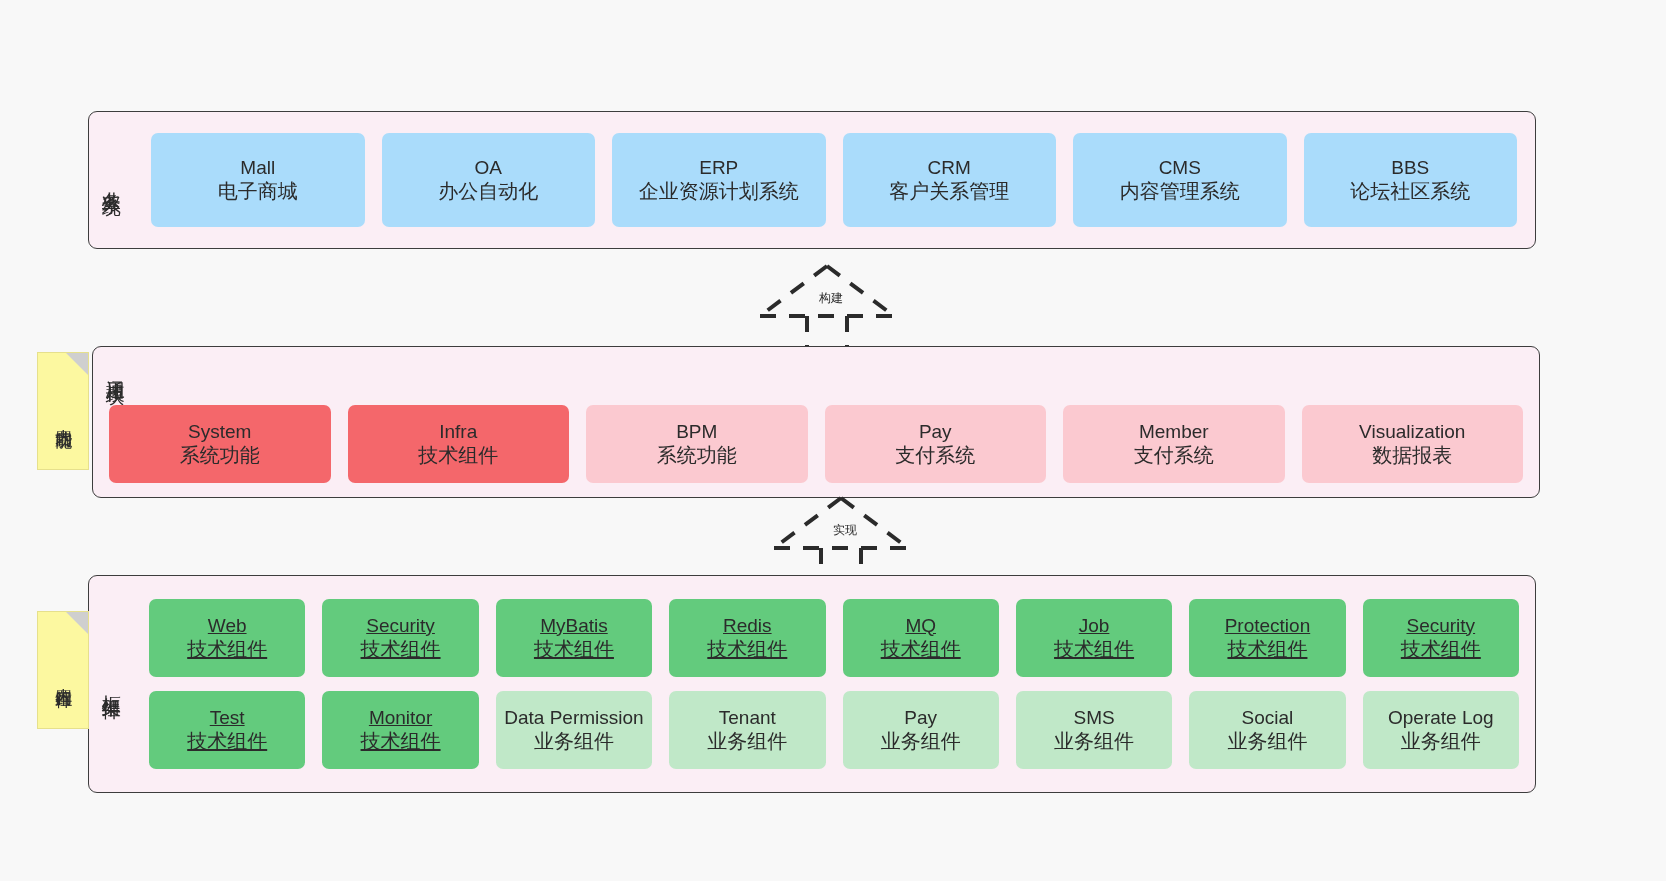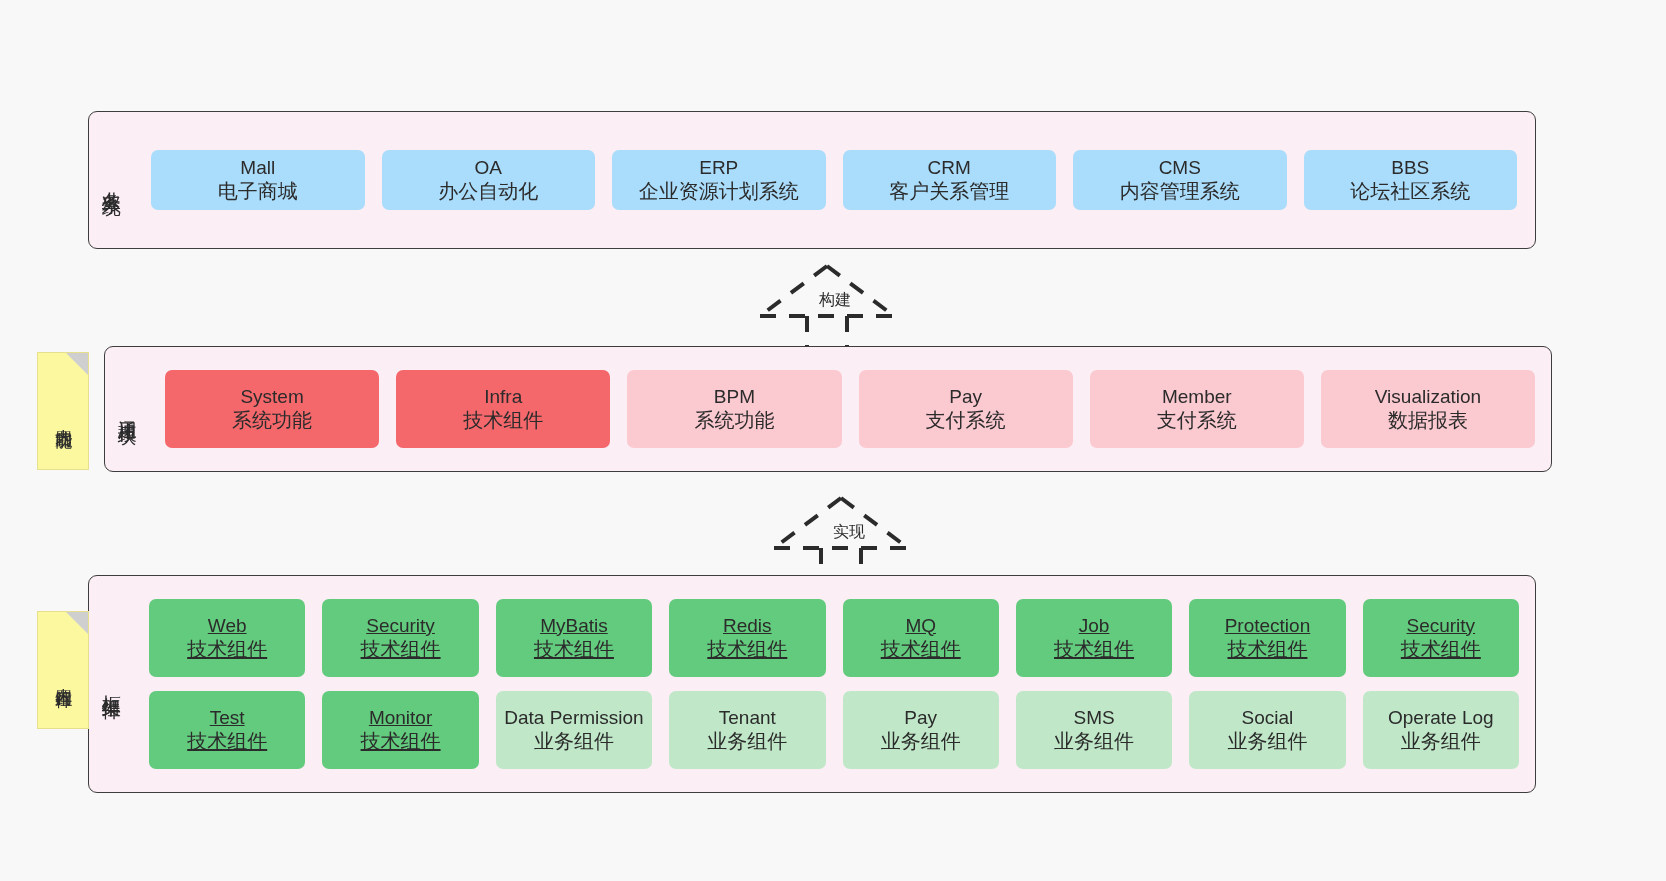--- a/index.html
+++ b/index.html
@@ -66,25 +66,25 @@
 
   
   .c-blue       { background: #aadcfb; }
   .c-red        { background: #f4676b; }
   .c-pink       { background: #fbc9d0; }
   .c-green      { background: #63cb7d; text-decoration: underline; }
   .c-lightgreen { background: #c0e8c8; }
 
   
   #band-business { left: 88px;  top: 111px; width: 1448px; height: 138px; }
-  #band-modules  { left: 104px;  top: 346px; width: 1448px; height: 126px; }
+  #band-modules  { left: 92px;  top: 346px; width: 1448px; height: 152px; flex-direction: column; }
   #band-framework{ left: 88px;  top: 575px; width: 1448px; height: 218px; }
 
   #band-business .cells  { padding: 0 18px; }
-  #band-business .cell   { height: 60px; }
+  #band-business .cell   { height: 94px; }
   #band-modules  .cell   { height: 78px; }
   #band-framework .cell  { height: 78px; }
 
   
   .note {
     position: absolute;
     width: 52px;
     background: #fcf8a0;
     border: 1px solid #e6e08c;
     display: flex;
@@ -106,21 +106,21 @@
     border-left: 22px solid transparent;
   }
   #note-builtin-features   { left: 37px; top: 352px; height: 118px; padding-top: 14px; }
   #note-builtin-components { left: 37px; top: 611px; height: 118px; padding-top: 14px; }
 
   
   .uml-arrow { position: absolute; }
   .uml-arrow svg { display: block; }
   .uml-label {
     position: absolute;
-    font-size: 16px;
+    font-size: 12px;
     color: #2b2b2b;
     background: #f8f8f8;
     padding: 0 3px;
     white-space: nowrap;
   }
   #arrow-build   { left: 752px; top: 258px; }
   #arrow-build .uml-label   { left: 64px; top: 32px; }
   #arrow-realize { left: 766px; top: 490px; }
   #arrow-realize .uml-label { left: 64px; top: 32px; }
 </style>

